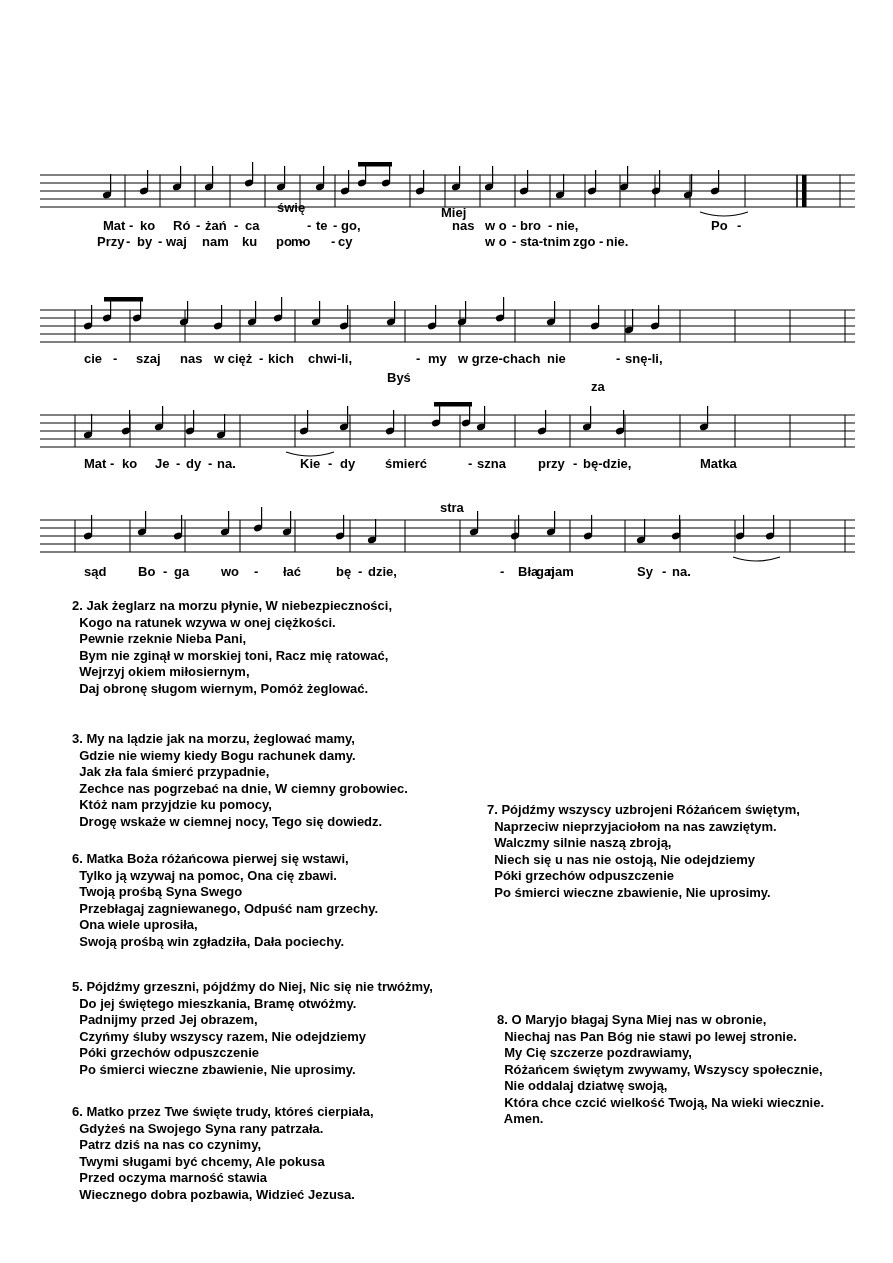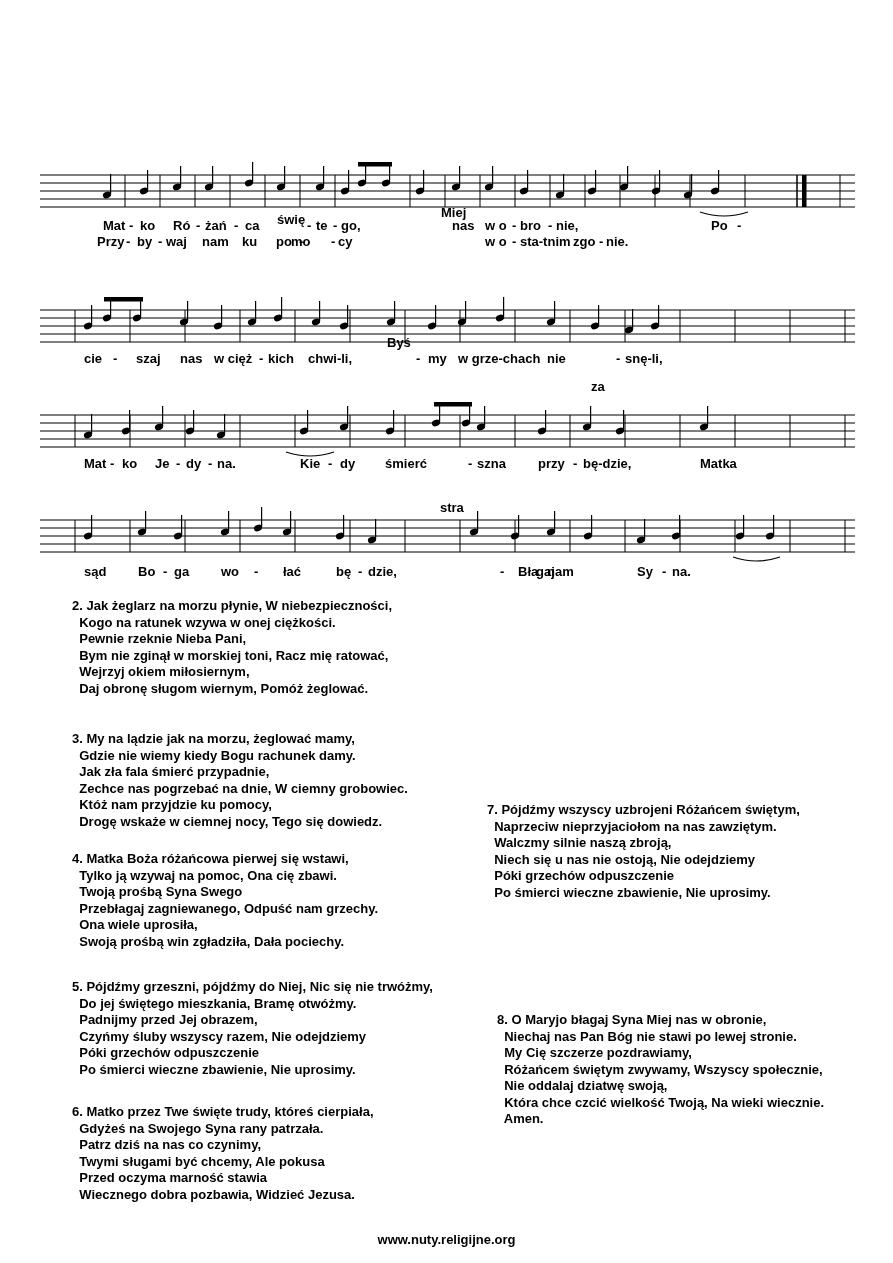--- a/index.html
+++ b/index.html
@@ -269,21 +269,21 @@
     </svg>
   <div id="lyrics-layer">
       <span class="syl" style="left: 103px; top: 218px;">Mat</span>
       <span class="syl" style="left: 129px; top: 218px;">-</span>
       <span class="syl" style="left: 140px; top: 218px;">ko</span>
       <span class="syl" style="left: 173px; top: 218px;">Ró</span>
       <span class="syl" style="left: 196px; top: 218px;">-</span>
       <span class="syl" style="left: 205px; top: 218px;">żań</span>
       <span class="syl" style="left: 234px; top: 218px;">-</span>
       <span class="syl" style="left: 245px; top: 218px;">ca</span>
-      <span class="syl" style="left: 277px; top: 212px; text-align: right;">świę</span>
+      <span class="syl" style="left: 277px; top: 200px; text-align: right;">świę</span>
       <span class="syl" style="left: 307px; top: 218px;">-</span>
       <span class="syl" style="left: 316px; top: 218px;">te</span>
       <span class="syl" style="left: 333px; top: 218px;">-</span>
       <span class="syl" style="left: 341px; top: 218px;">go,</span>
       <span class="syl" style="left: 416px; top: 205px; padding-left: 25px;">Miej</span>
       <span class="syl" style="left: 452px; top: 218px;">nas</span>
       <span class="syl" style="left: 485px; top: 218px;">w o</span>
       <span class="syl" style="left: 512px; top: 218px;">-</span>
       <span class="syl" style="left: 520px; top: 218px;">bro</span>
       <span class="syl" style="left: 548px; top: 218px;">-</span>
@@ -309,21 +309,21 @@
       <span class="syl" style="left: 599px; top: 234px;">-</span>
       <span class="syl" style="left: 606px; top: 234px;">nie.</span>
       <span class="syl" style="left: 84px; top: 351px;">cie</span>
       <span class="syl" style="left: 113px; top: 351px;">-</span>
       <span class="syl" style="left: 136px; top: 351px;">szaj</span>
       <span class="syl" style="left: 180px; top: 351px;">nas</span>
       <span class="syl" style="left: 214px; top: 351px;">w cięż</span>
       <span class="syl" style="left: 259px; top: 351px;">-</span>
       <span class="syl" style="left: 268px; top: 351px;">kich</span>
       <span class="syl" style="left: 308px; top: 351px;">chwi-li,</span>
-      <span class="syl" style="left: 387px; top: 335px; text-align: center;">Byś</span>
+      <span class="syl" style="left: 387px; top: 370px; text-align: center;">Byś</span>
       <span class="syl" style="left: 416px; top: 351px;">-</span>
       <span class="syl" style="left: 428px; top: 351px;">my</span>
       <span class="syl" style="left: 458px; top: 351px;">w grze-chach</span>
       <span class="syl" style="left: 547px; top: 351px;">nie</span>
       <span class="syl" style="left: 591px; top: 351px; margin-top: 28px;">za</span>
       <span class="syl" style="left: 616px; top: 351px;">-</span>
       <span class="syl" style="left: 625px; top: 351px;">snę-li,</span>
       <span class="syl" style="left: 84px; top: 456px;">Mat</span>
       <span class="syl" style="left: 110px; top: 456px;">-</span>
       <span class="syl" style="left: 122px; top: 456px;">ko</span>
@@ -367,21 +367,21 @@
   Pewnie rzeknie Nieba Pani,
   Bym nie zginął w morskiej toni, Racz mię ratować,
   Wejrzyj okiem miłosiernym,
   Daj obronę sługom wiernym, Pomóż żeglować.</div>
       <div class="verse" style="left: 72px; top: 731px;">3. My na lądzie jak na morzu, żeglować mamy,
   Gdzie nie wiemy kiedy Bogu rachunek damy.
   Jak zła fala śmierć przypadnie,
   Zechce nas pogrzebać na dnie, W ciemny grobowiec.
   Któż nam przyjdzie ku pomocy,
   Drogę wskaże w ciemnej nocy, Tego się dowiedz.</div>
-      <div class="verse" style="left: 72px; top: 851px;">4. Matka Boża różańcowa pierwej się wstawi,
+      <div class="verse" style="left: 72px; top: 851px;">6. Matka Boża różańcowa pierwej się wstawi,
   Tylko ją wzywaj na pomoc, Ona cię zbawi.
   Twoją prośbą Syna Swego
   Przebłagaj zagniewanego, Odpuść nam grzechy.
   Ona wiele uprosiła,
   Swoją prośbą win zgładziła, Dała pociechy.</div>
       <div class="verse" style="left: 72px; top: 979px;">5. Pójdźmy grzeszni, pójdźmy do Niej, Nic się nie trwóżmy,
   Do jej świętego mieszkania, Bramę otwóżmy.
   Padnijmy przed Jej obrazem,
   Czyńmy śluby wszyscy razem, Nie odejdziemy
   Póki grzechów odpuszczenie
@@ -399,14 +399,13 @@
   Póki grzechów odpuszczenie
   Po śmierci wieczne zbawienie, Nie uprosimy.</div>
       <div class="verse" style="left: 497px; top: 1012px;">8. O Maryjo błagaj Syna Miej nas w obronie,
   Niechaj nas Pan Bóg nie stawi po lewej stronie.
   My Cię szczerze pozdrawiamy,
   Różańcem świętym zwywamy, Wszyscy społecznie,
   Nie oddalaj dziatwę swoją,
   Która chce czcić wielkość Twoją, Na wieki wiecznie.
   Amen.</div>
     </div>
-  <div id="footer">www.nuty.religijne.org</div>
 </div>
 
 </body></html>

